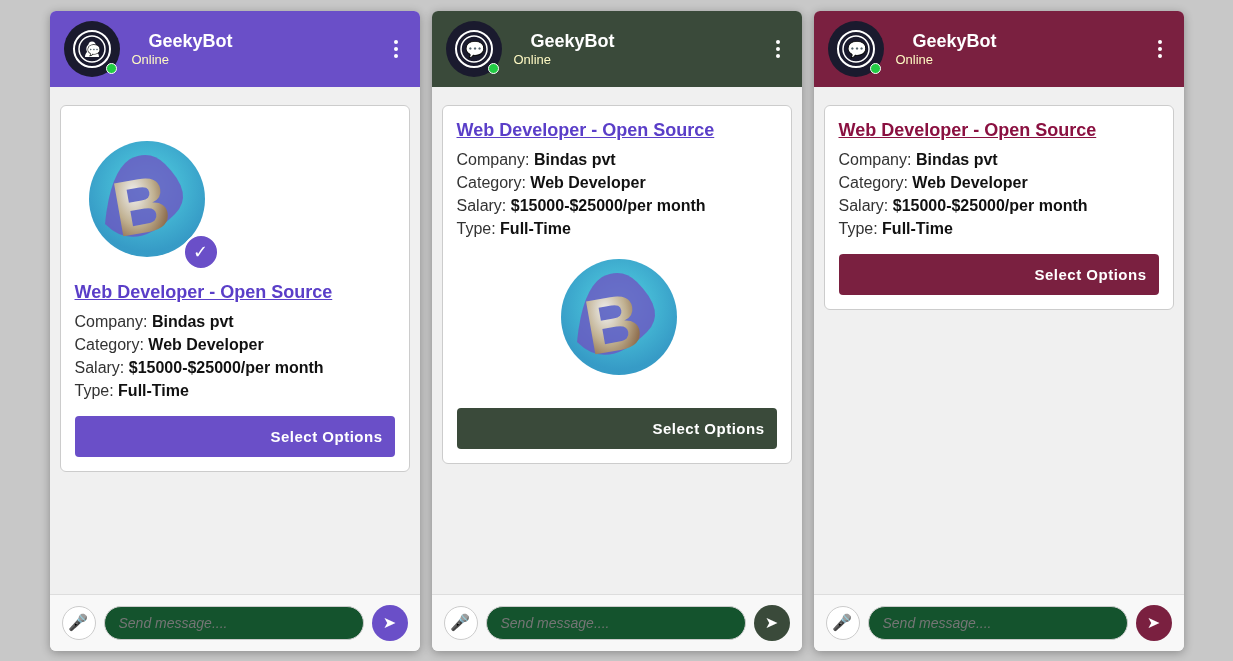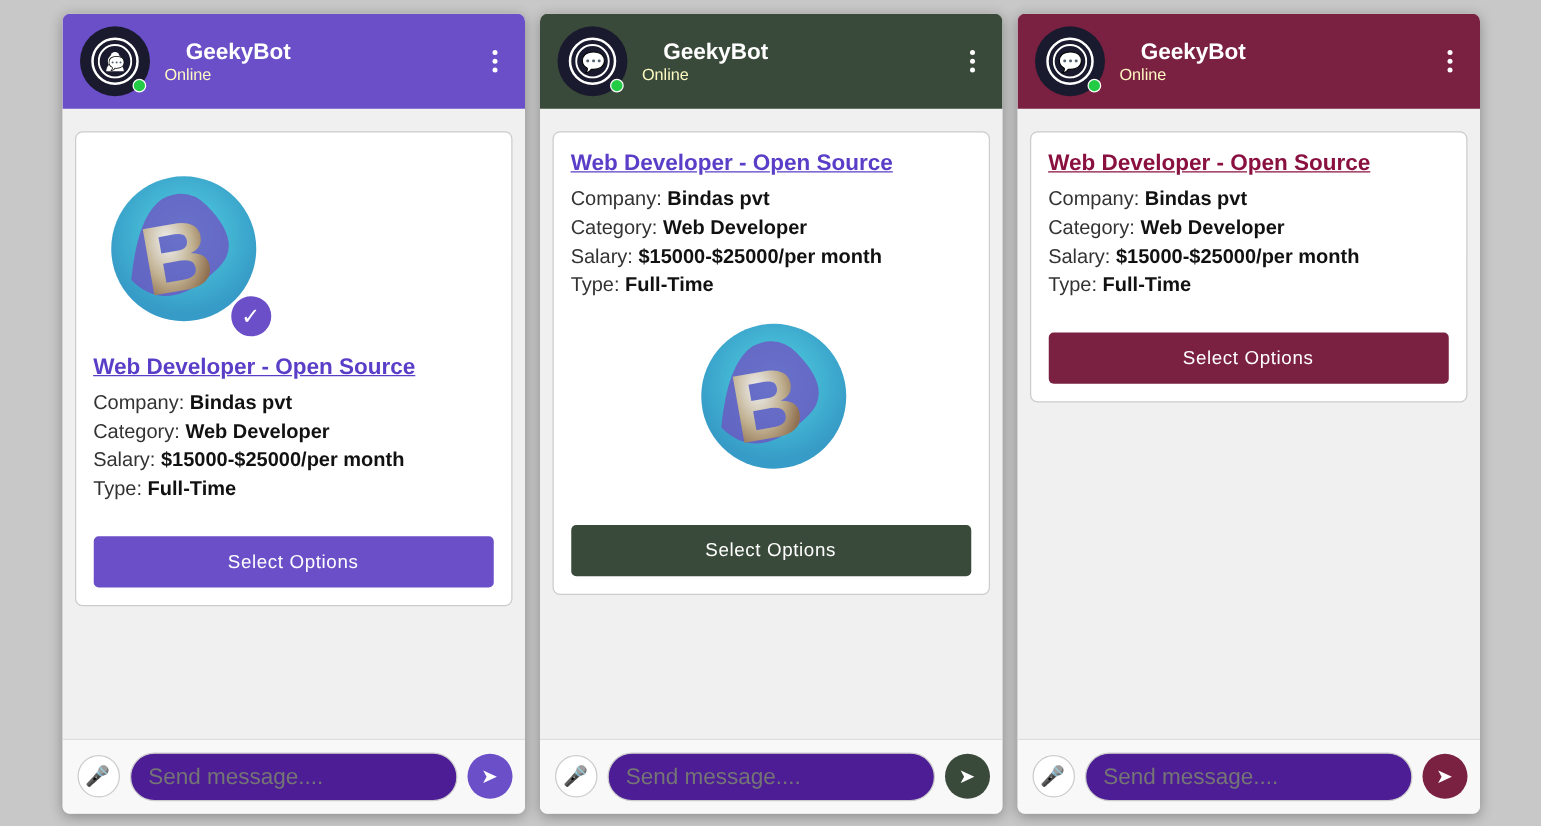--- a/index.html
+++ b/index.html
@@ -159,24 +159,25 @@
 
     
     .select-btn {
       display: block;
       width: 100%;
       padding: 12px;
       border: none;
       border-radius: 4px;
       color: white;
       font-size: 15px;
-      font-weight: normal;
+      font-weight: bold;
       cursor: pointer;
-      margin-top: 28px;
+      margin-top: 16px;
       letter-spacing: 0.5px;
+      text-align: right;
     }
     .select-btn.purple-btn { background: #6a4fc8; }
     .select-btn.dark-green-btn { background: #3a4a3a; }
     .select-btn.maroon-btn { background: #7a2040; }
 
     
     .check-overlay {
       position: relative;
       display: inline-block;
     }
@@ -217,24 +218,25 @@
       cursor: pointer;
       color: #666;
       font-size: 16px;
       flex-shrink: 0;
     }
     .msg-input {
       flex: 1;
       border: 1.5px solid #ccc;
       border-radius: 20px;
       padding: 8px 14px;
-      font-size: 18px;
+      font-size: 14px;
       color: #aaa;
-      background: #4c1d95;
+      background: #14532d;
       outline: none;
+      font-style: italic;
     }
     .send-btn {
       width: 36px;
       height: 36px;
       border-radius: 50%;
       border: none;
       display: flex;
       align-items: center;
       justify-content: center;
       cursor: pointer;

